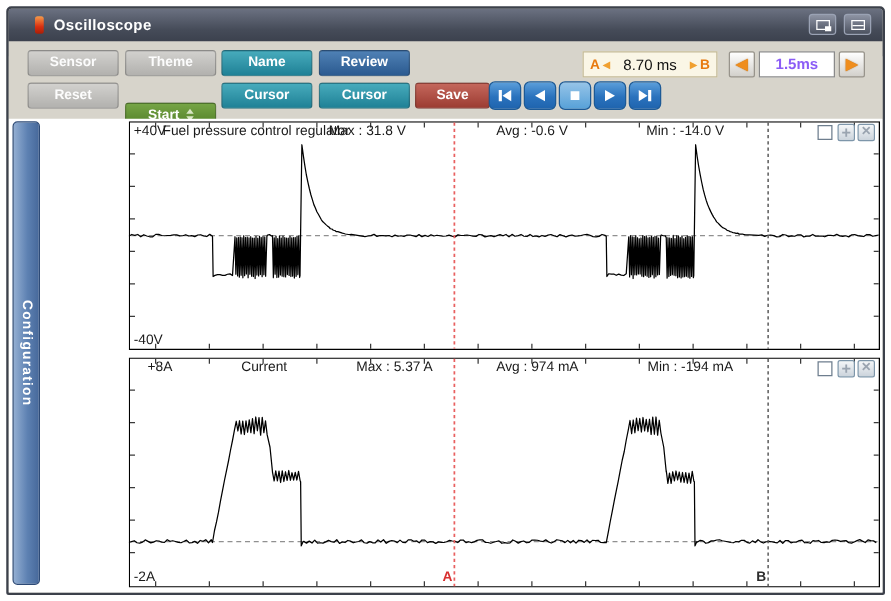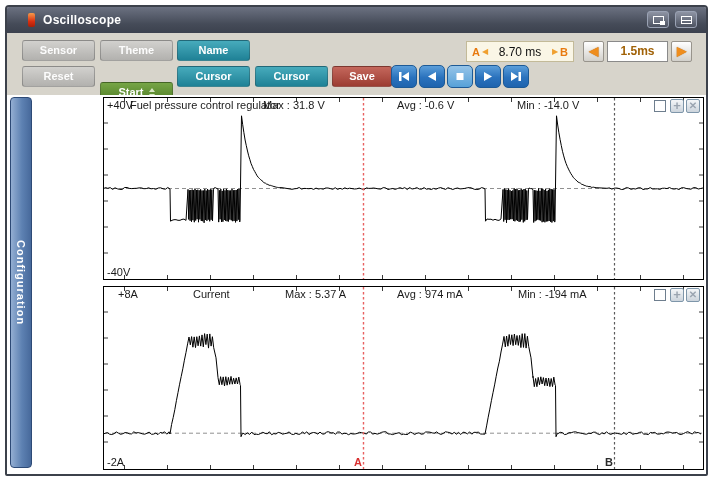--- a/index.html
+++ b/index.html
@@ -25,21 +25,21 @@
   .spin .up { border-bottom:4px solid #d8e6c4; margin-bottom:2px; }
   .spin .dn { border-top:4px solid #d8e6c4; }
   .transport { position:absolute; left:384px; top:32px; display:flex; gap:2px; }
   .pb { width:26px; height:23px; border:1px solid #1d5a96; border-radius:5px; background:linear-gradient(#5b9eda,#2a72bd 55%,#1f64ae); display:flex; align-items:center; justify-content:center; }
   .pb.active { background:linear-gradient(#96c4e8,#57a1d8); }
   .readout { position:absolute; left:459px; top:8px; width:108px; height:21px; background:#faf6e6; border:1px solid #c3ba98; display:flex; align-items:center; padding:0 5px; font-size:11px; }
   .readout .ab { color:#e87a10; font-weight:bold; font-size:11px; }
   .readout .tri { color:#f0a030; font-size:8px; padding:0 2px; }
   .readout .val { flex:1; text-align:center; color:#111; font-weight:normal; font-size:12px; }
   .tb-arrow { position:absolute; top:8px; width:21px; height:21px; border:1px solid #98948c; border-radius:2px; background:linear-gradient(#ffffff,#d2d0cb); color:#ef8d1d; font-size:12px; font-weight:bold; text-align:center; line-height:19px; text-shadow:0 0 1px #a85b00; }
-  .tb-value { position:absolute; left:600px; top:8px; width:61px; height:21px; background:#fff; border:1px solid #8a8a8a; text-align:center; line-height:19px; font-size:12px; font-weight:bold; color:#a16207; }
+  .tb-value { position:absolute; left:600px; top:8px; width:61px; height:21px; background:#fff; border:1px solid #8a8a8a; text-align:center; line-height:19px; font-size:12px; font-weight:bold; color:#8b5cf6; }
   
   .main { position:absolute; left:0; top:88px; right:0; bottom:0; background:#fff; }
   .side-tab { position:absolute; left:3px; top:2px; width:22px; height:371px; border:1px solid #2d4a76; border-radius:4px; background:linear-gradient(90deg,#93aed2,#5d81b2 55%,#47699b); display:flex; align-items:center; justify-content:center; }
   .side-tab span { writing-mode:vertical-rl; color:#fff; font-size:11px; font-weight:bold; letter-spacing:1px; }
   .channel { position:absolute; left:96px; width:601px; }
   .channel svg { display:block; }
   .ch-lab { position:absolute; top:2px; font-size:11px; color:#1a1a1a; white-space:nowrap; background:rgba(255,255,255,.0); }
   .scale-bottom { position:absolute; bottom:2px; left:4px; font-size:11px; color:#1a1a1a; }
   .cur-label { position:absolute; bottom:2px; font-size:11px; font-weight:bold; }
   .cur-label.a { color:#d83030; }
@@ -63,20 +63,21 @@
       </div>
     <div class="win-btn minmax" style="left:668px">
         <div class="g"></div>
       </div>
   </div>
 
   <div class="toolbar">
     <button class="tb gray" style="left:15px;top:7px">Sensor</button>
     <button class="tb gray" style="left:93px;top:7px">Theme</button>
     <button class="tb teal" style="left:170px;top:7px">Name</button>
+    <button class="tb blue" style="left:248px;top:7px">Review</button>
 
     <button class="tb gray" style="left:15px;top:33px">Reset</button>
     <button class="tb green" style="left:93px;top:33px"><span>Start</span><span class="spin"><i class="up"></i><i class="dn"></i></span></button>
     <button class="tb teal" style="left:170px;top:33px">Cursor</button>
     <button class="tb teal" style="left:248px;top:33px">Cursor</button>
     <button class="tb red" style="left:325px;top:33px;width:60px">Save</button>
 
     <div class="transport">
       <div class="pb">
           <svg width="14" height="11">

